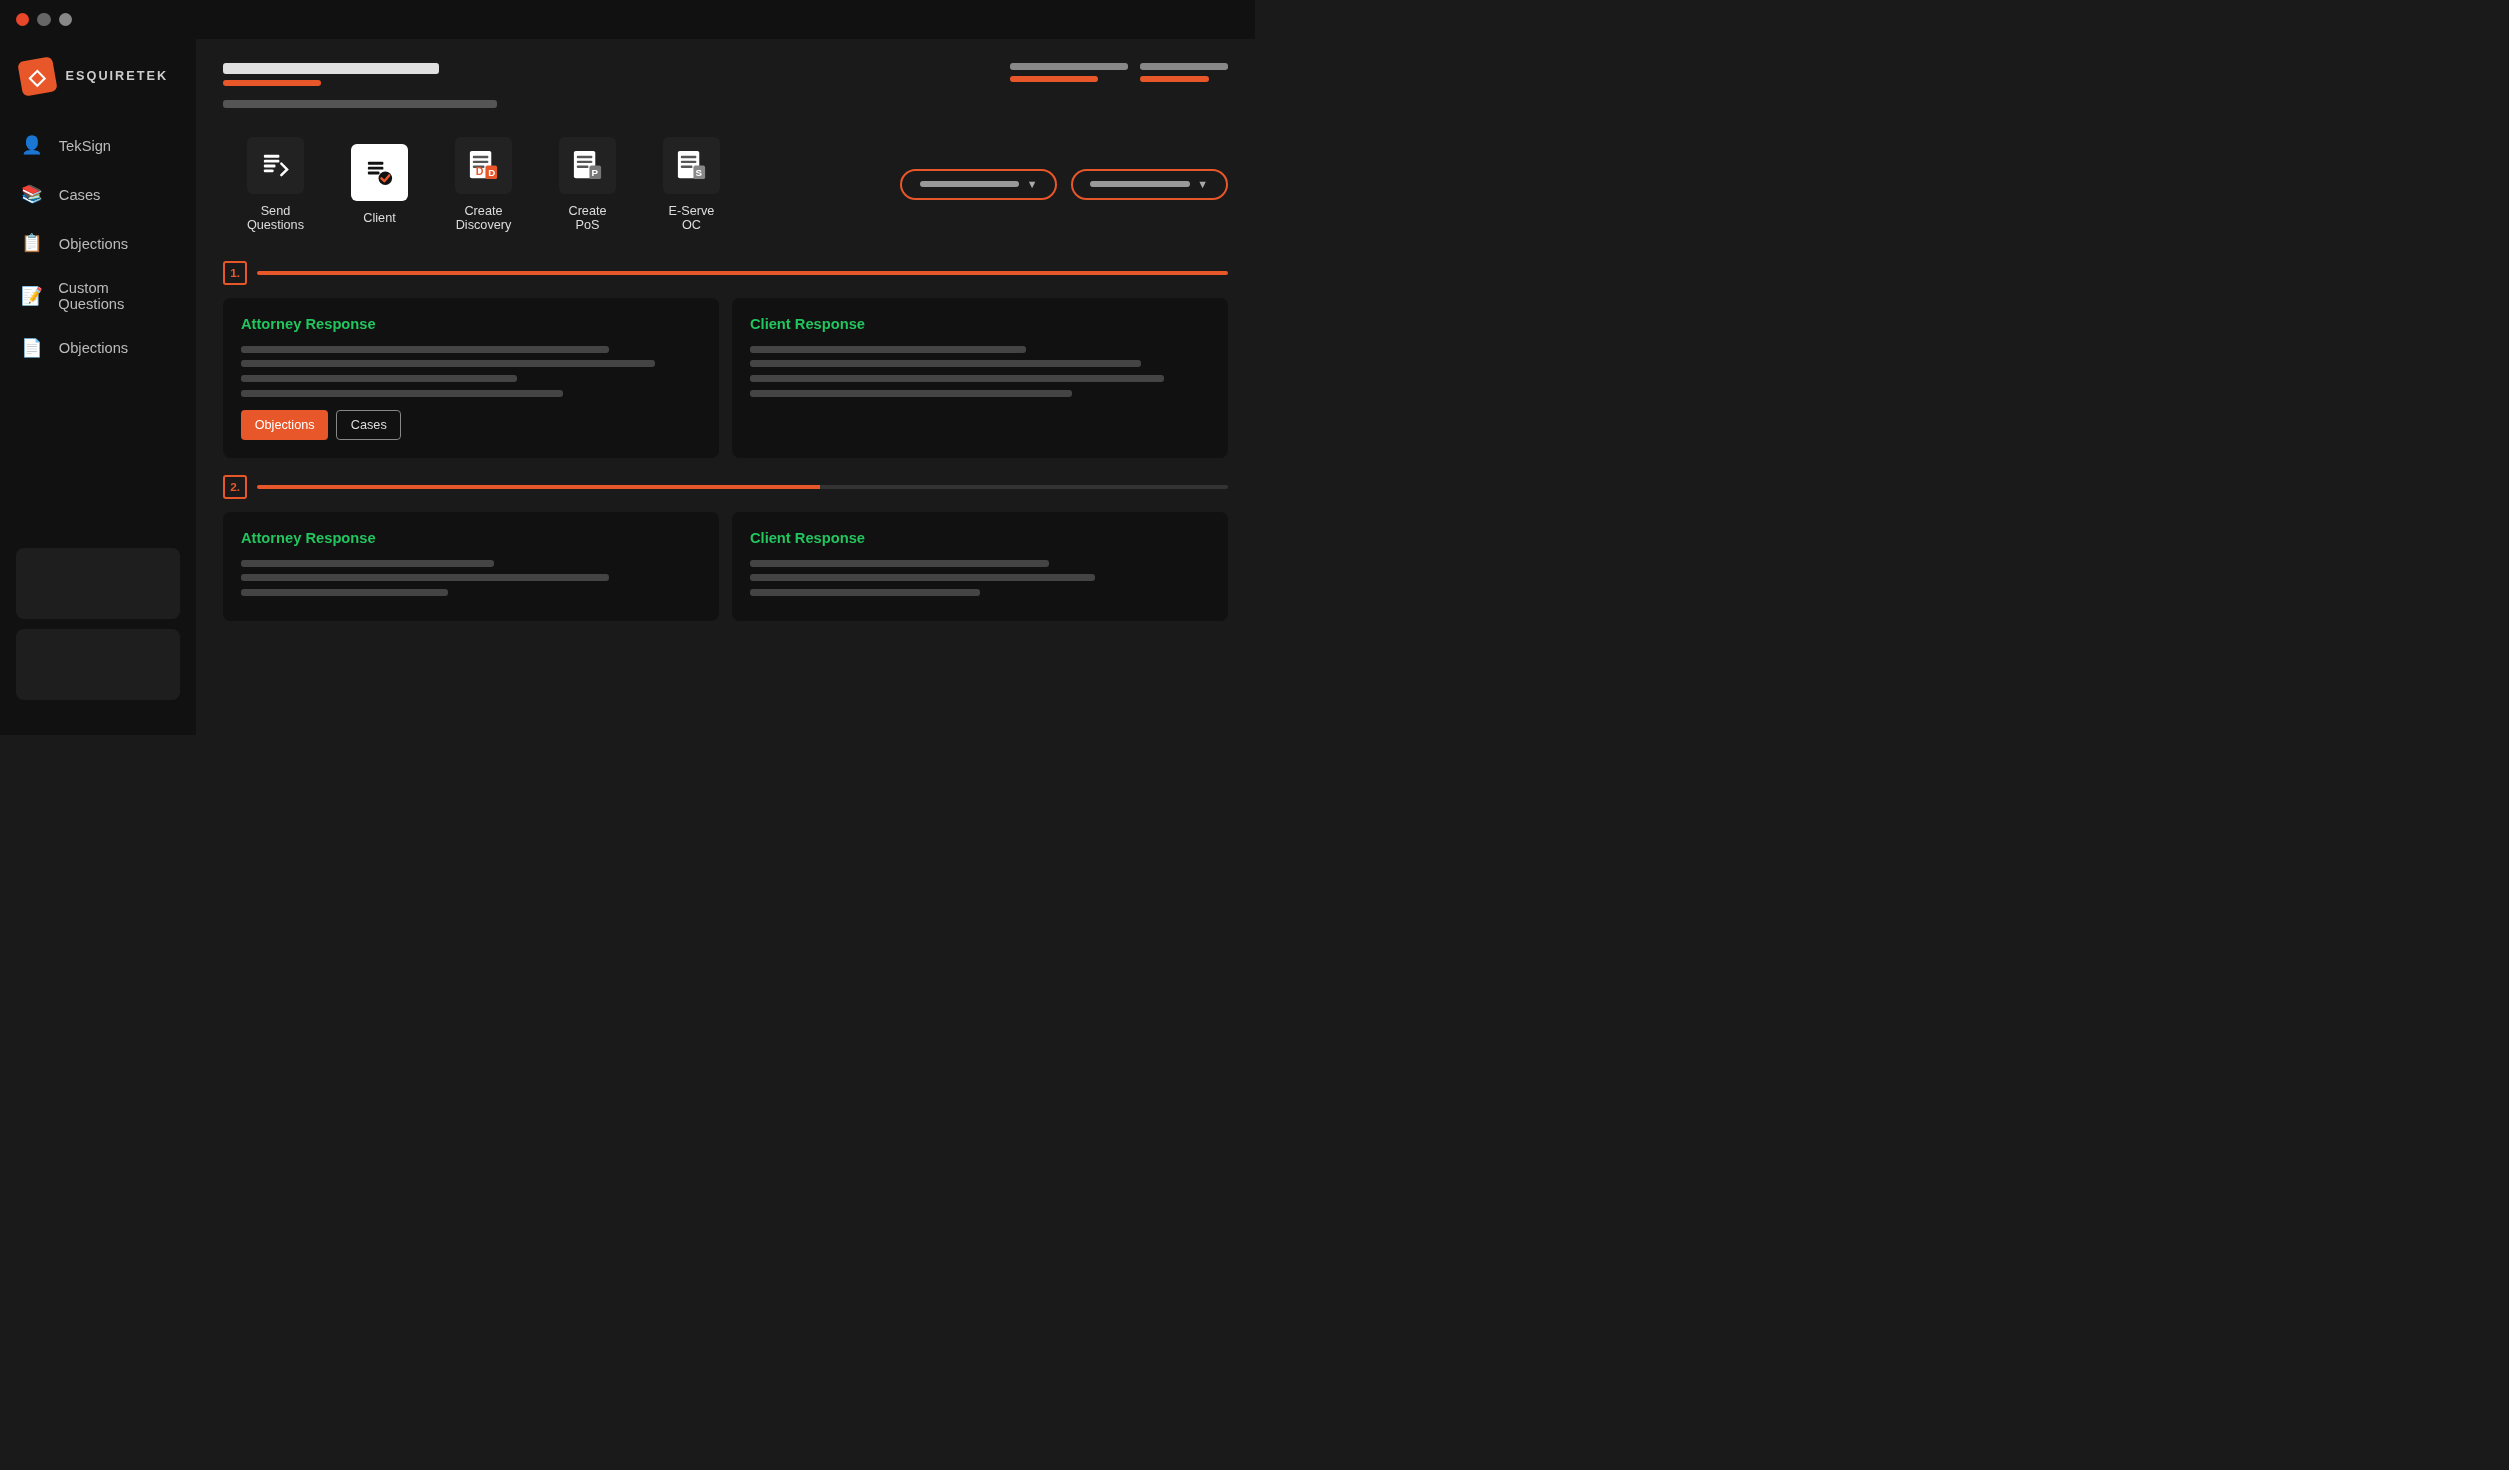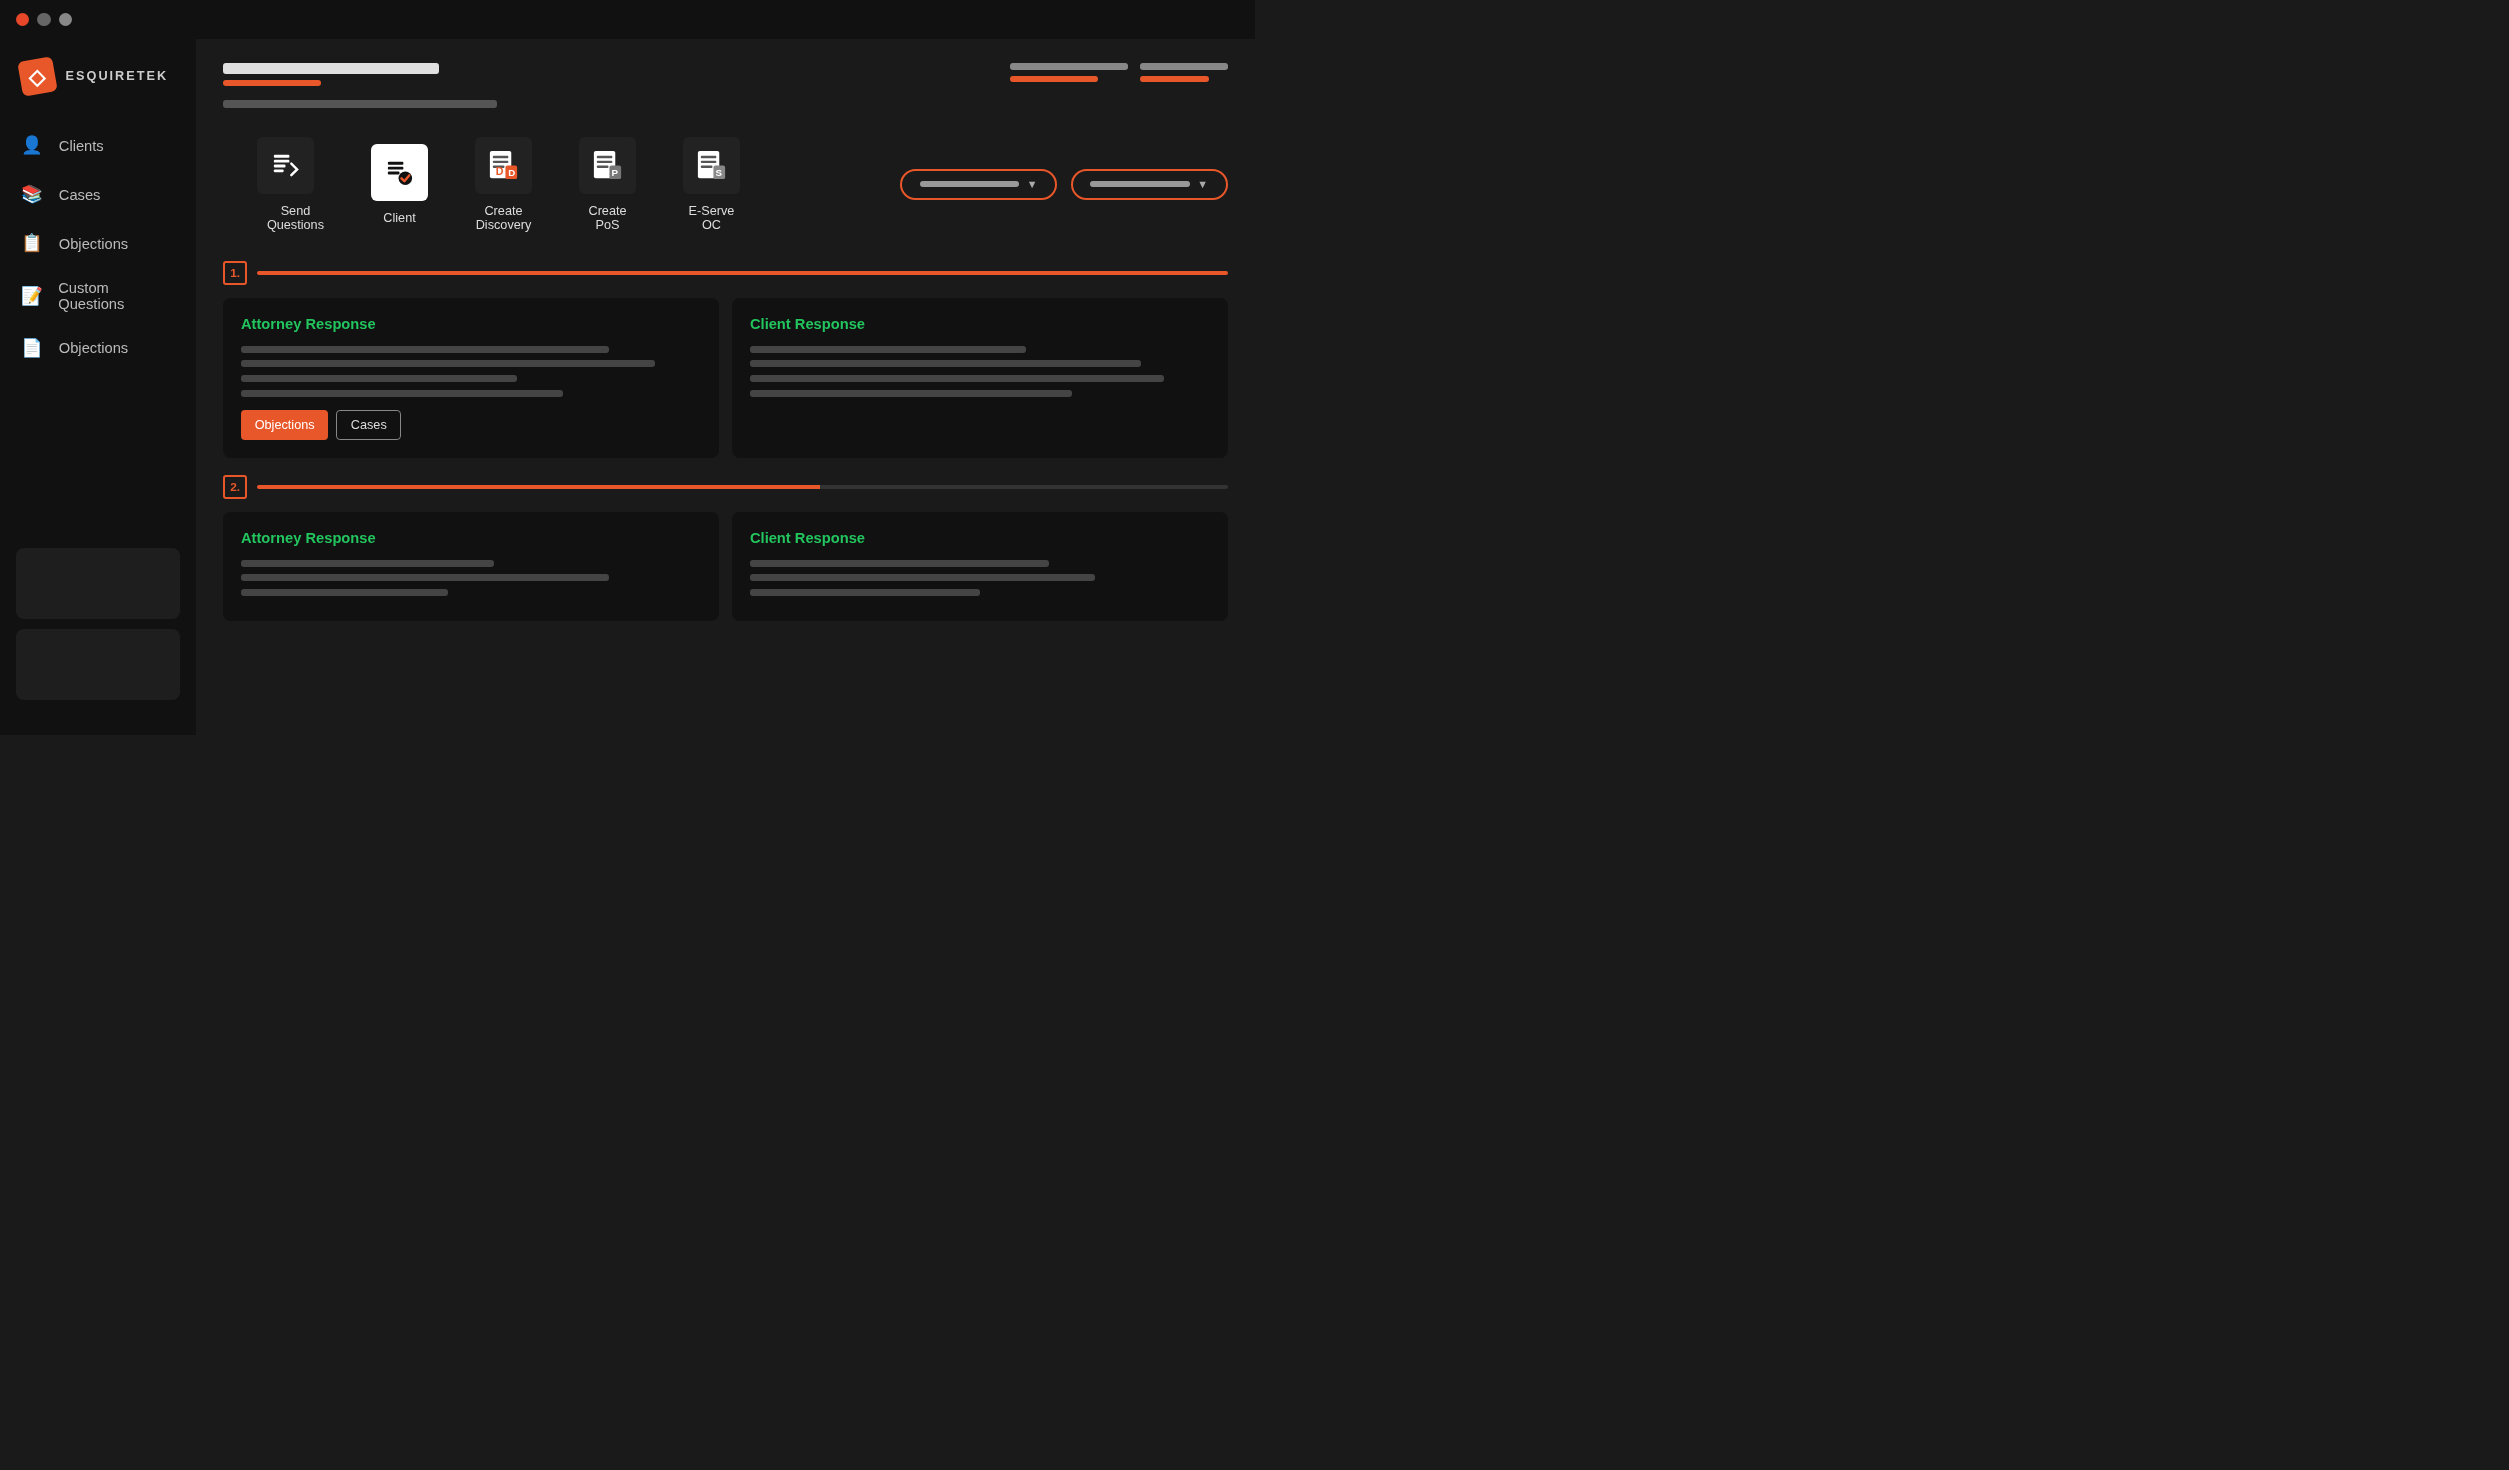--- a/index.html
+++ b/index.html
@@ -338,21 +338,21 @@
 <div class="app-layout">
 
   <nav class="sidebar">
     <div class="logo-area">
       <div class="logo-icon"></div>
       <span class="logo-text">ESQUIRETEK</span>
     </div>
 
     <div class="nav-item">
       <div class="nav-icon">👤</div>
-      <span>Clients</span>
+      <span>TekSign</span>
     </div>
     <div class="nav-item">
       <div class="nav-icon">📚</div>
       <span>Cases</span>
     </div>
     <div class="nav-item">
       <div class="nav-icon">📋</div>
       <span>Objections</span>
     </div>
     <div class="nav-item">
@@ -397,21 +397,21 @@
       <div class="action-item">
         <div class="action-icon-box">
           <svg width="31" height="31" viewBox="0 0 32 32" fill="white">
             <rect x="4" y="5" width="16" height="3" rx="1"></rect>
             <rect x="4" y="10" width="16" height="3" rx="1"></rect>
             <rect x="4" y="15" width="12" height="3" rx="1"></rect>
             <rect x="4" y="20" width="10" height="3" rx="1"></rect>
             <path d="M22 14 L28 20 L22 26" stroke="white" stroke-width="2.5" fill="none" stroke-linecap="round"></path>
           </svg>
         </div>
-        <span style="white-space:pre-line;margin-left:20px;">Send
+        <span style="white-space:pre-line;">Send
 Questions</span>
       </div>
 
       <div class="action-item">
         <div class="action-icon-box active">
           <svg width="31" height="31" viewBox="0 0 32 32" fill="#111">
             <rect x="4" y="5" width="16" height="3" rx="1"></rect>
             <rect x="4" y="10" width="16" height="3" rx="1"></rect>
             <rect x="4" y="15" width="12" height="3" rx="1"></rect>
             <circle cx="22" cy="22" r="7" fill="#111"></circle>

